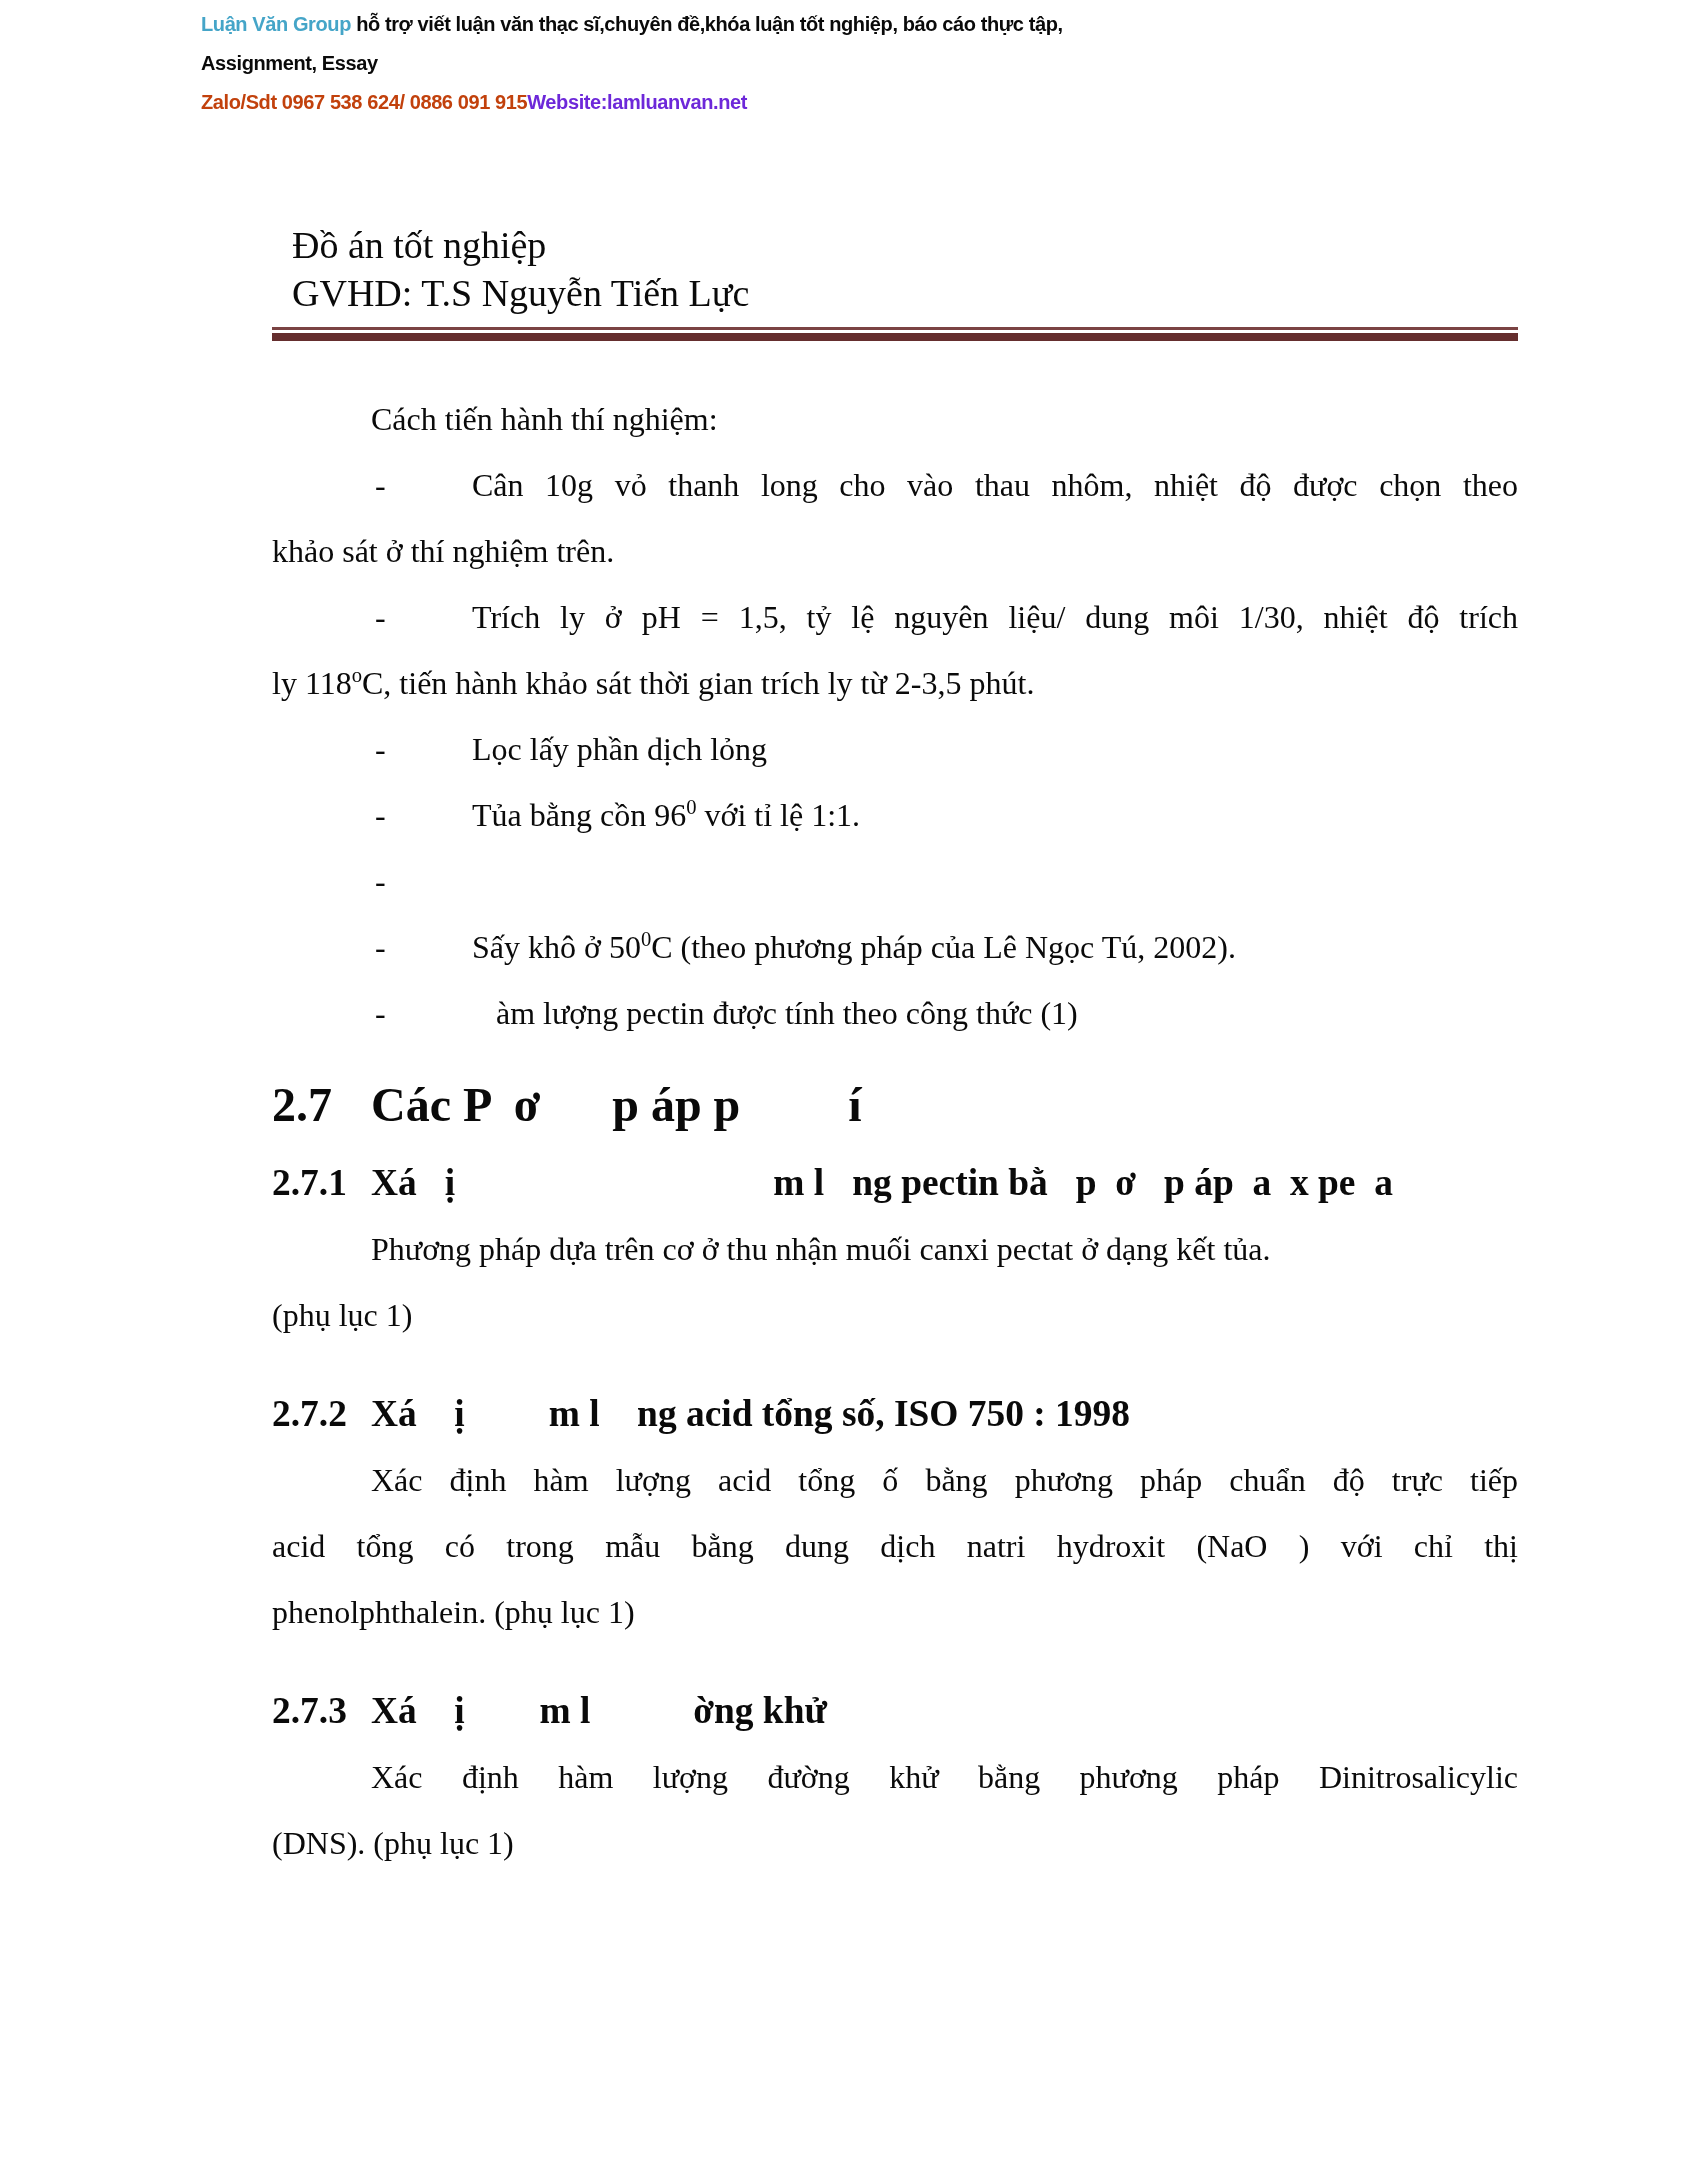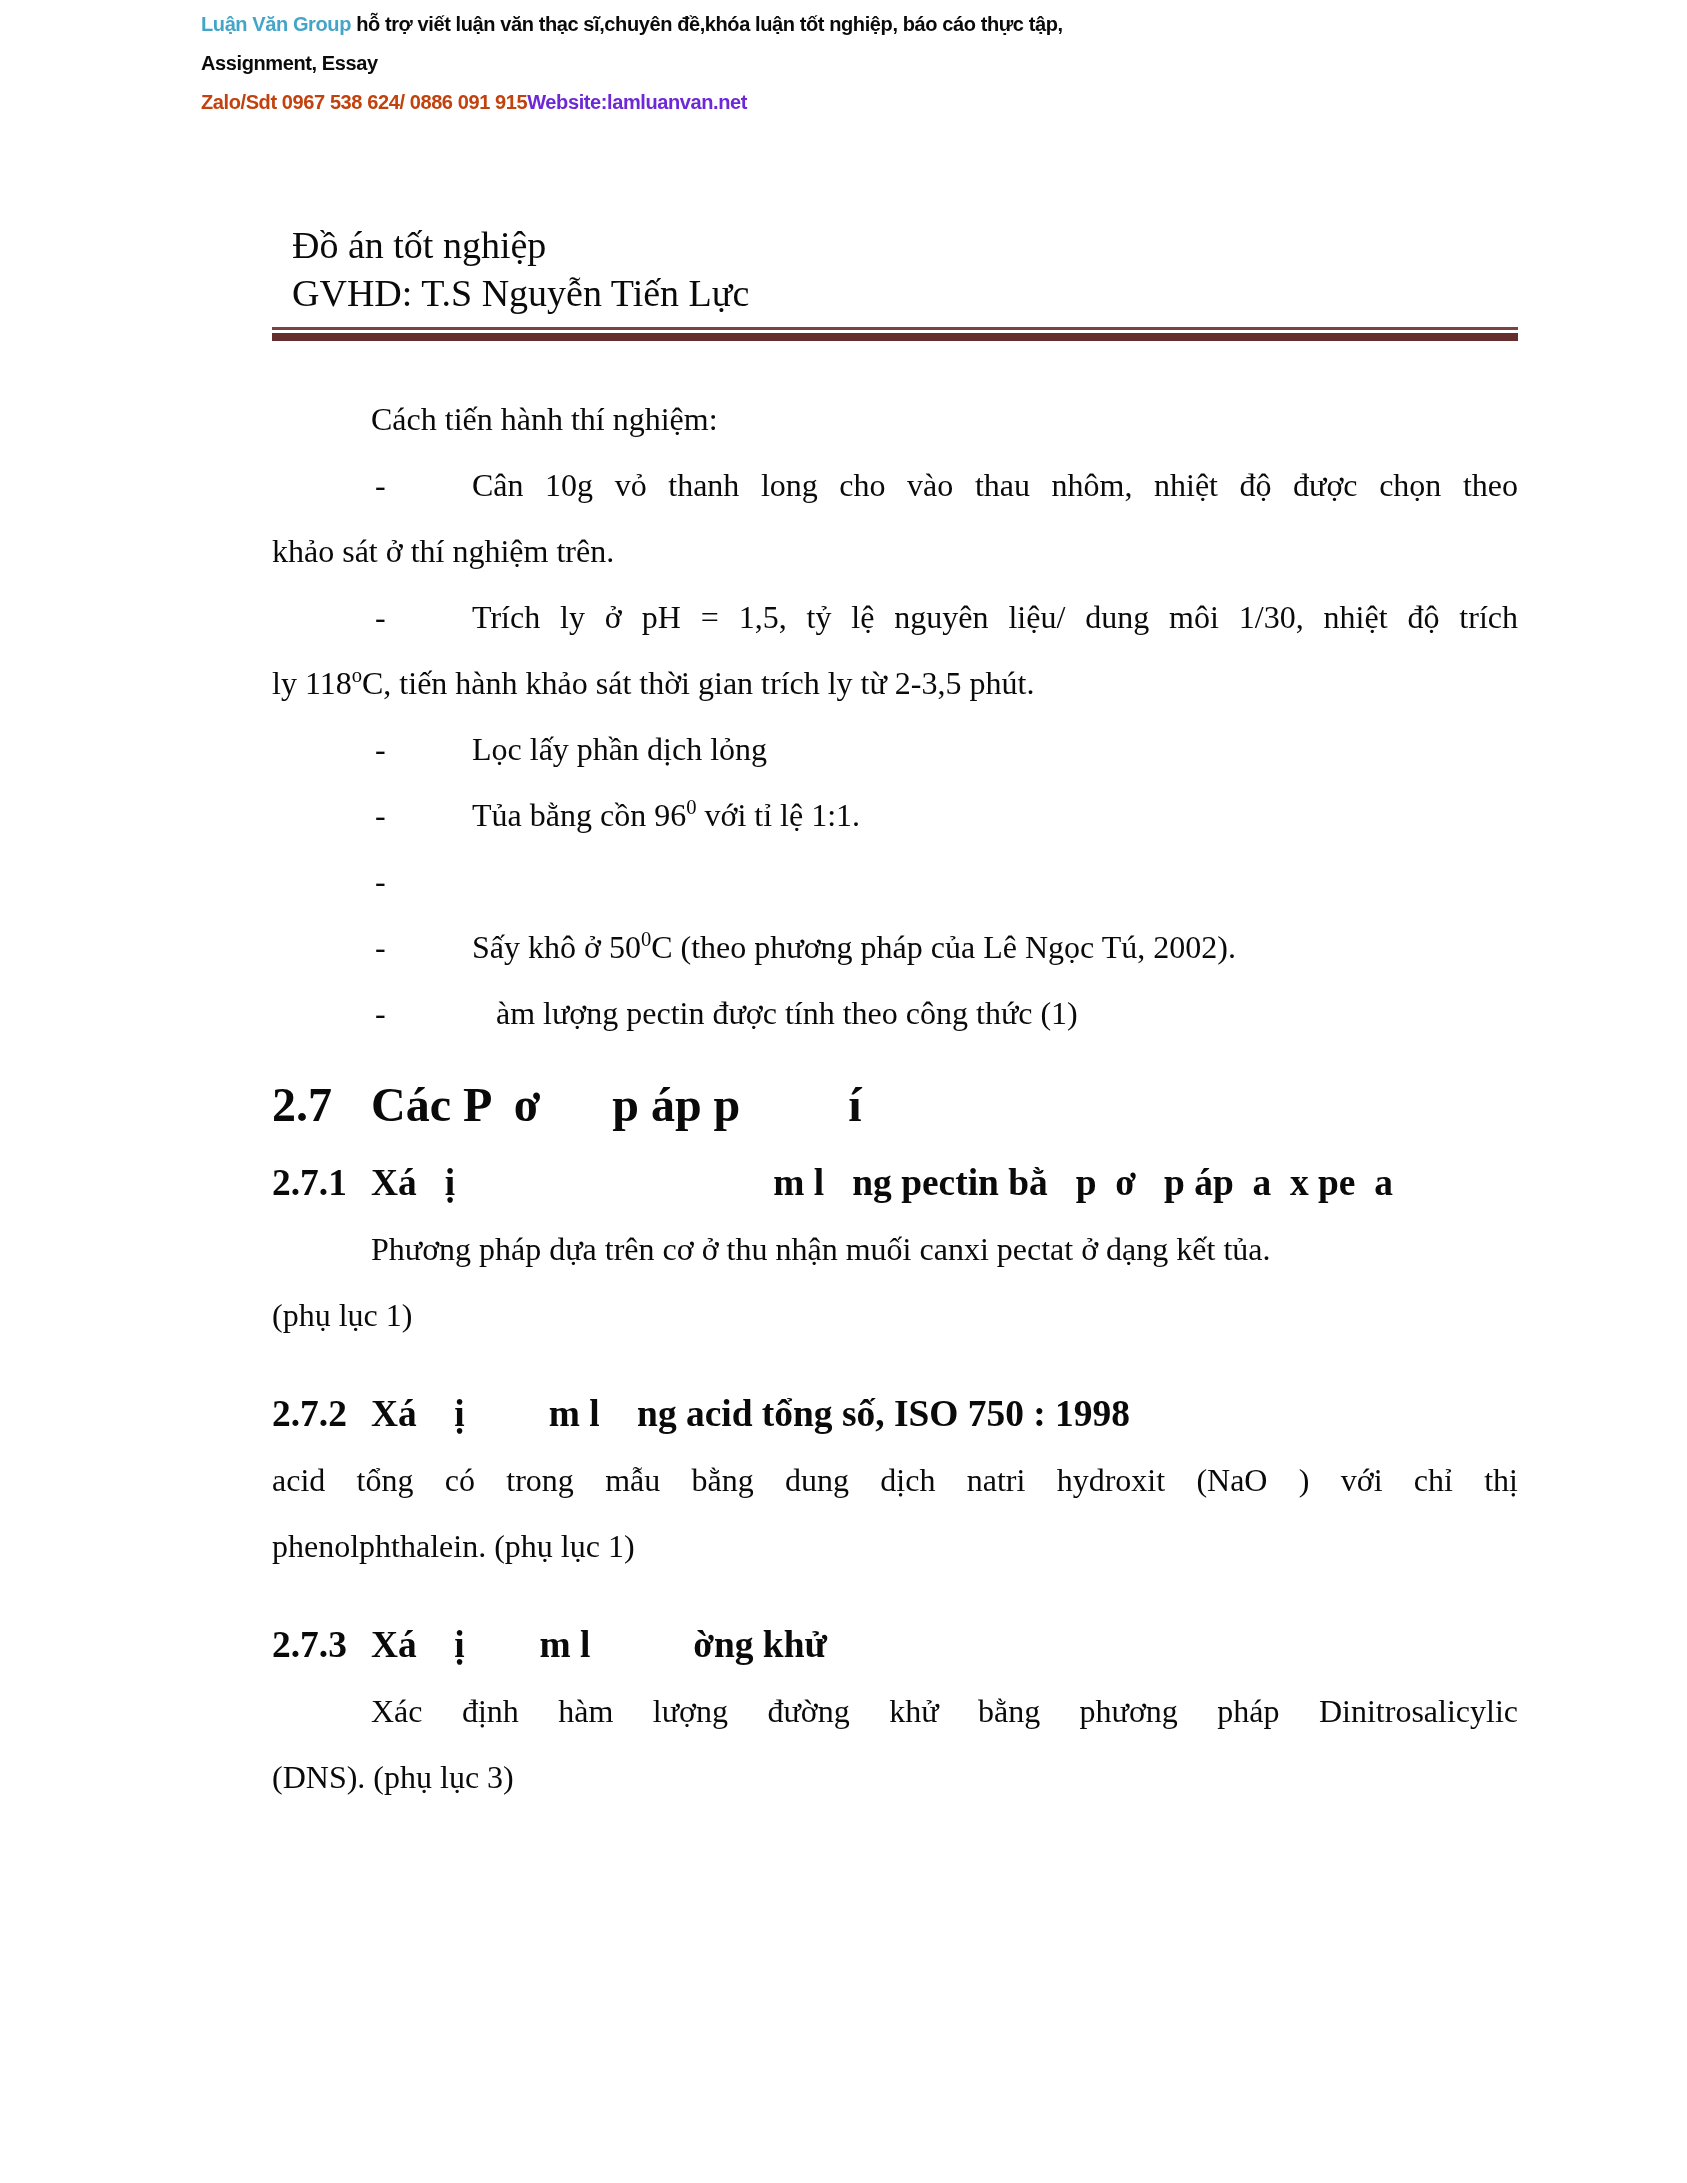--- a/index.html
+++ b/index.html
@@ -131,25 +131,26 @@
       <span class="hnum">2.7.1</span>
         <span class="htext">Xá   ị                                  m l   ng pectin bằ   p  ơ   p áp  a  x pe  a</span>
     </h3>
     <p class="ln indent">Phương pháp dựa trên cơ ở thu nhận muối canxi pectat ở dạng kết tủa.</p>
     <p class="ln">(phụ lục 1)</p>
 
     <h3 class="ln hd gap40">
       <span class="hnum">2.7.2</span>
         <span class="htext">Xá    ị         m l    ng acid tổng số, ISO 750 : 1998</span>
     </h3>
+    <p class="ln indent just">Xác định hàm lượng acid tổng ố bằng phương pháp chuẩn độ trực tiếp</p>
     <p class="ln just">acid tổng có trong mẫu bằng dung dịch natri hydroxit (NaO ) với chỉ thị</p>
     <p class="ln">phenolphthalein. (phụ lục 1)</p>
 
     <h3 class="ln hd gap40">
       <span class="hnum">2.7.3</span>
         <span class="htext">Xá    ị        m l           ờng khử</span>
     </h3>
     <p class="ln indent just">Xác định hàm lượng đường khử bằng phương pháp Dinitrosalicylic</p>
-    <p class="ln">(DNS). (phụ lục 3)</p>
+    <p class="ln">(DNS). (phụ lục 1)</p>
 
   </main>
 </div>
 
 
 </body></html>

